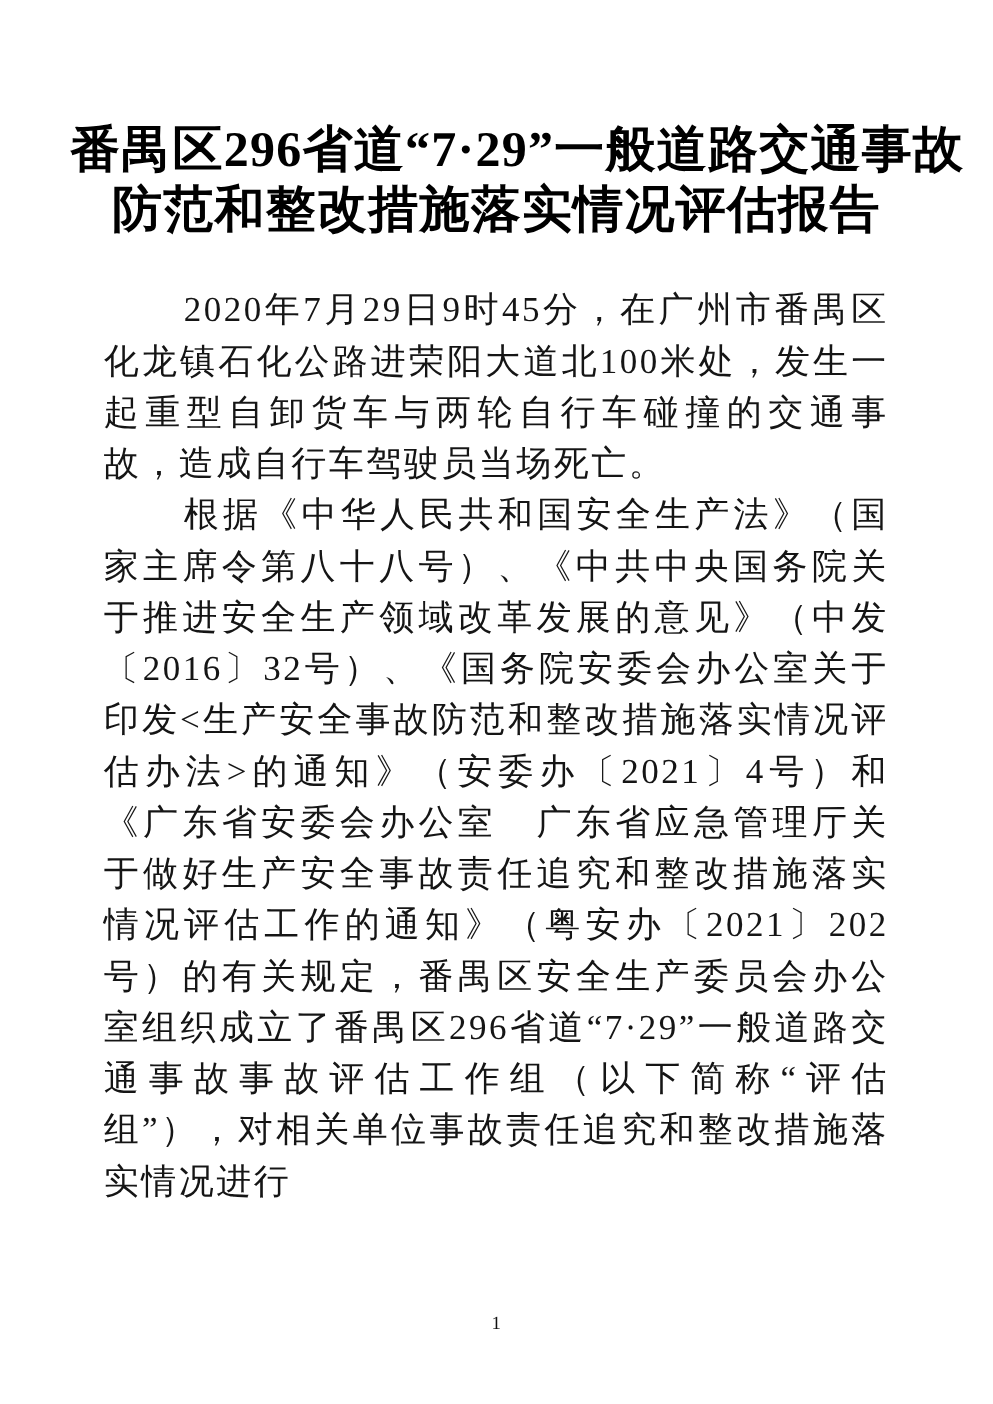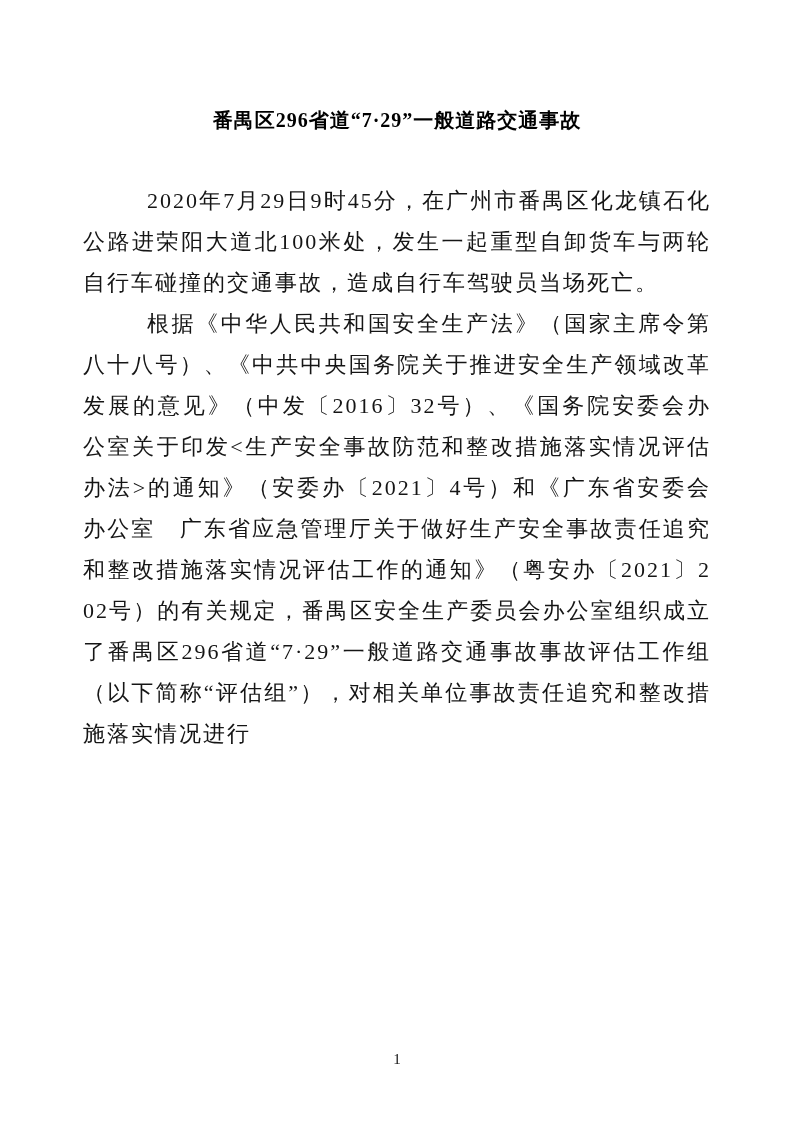--- a/index.html
+++ b/index.html
@@ -20,33 +20,33 @@
     position: relative;
     width: 794px;
     height: 1123px;
     background: #ffffff;
     overflow: hidden;
   }
   .doc-title {
     margin: 0;
     padding: 96px 56px 0 56px;
     text-align: center;
-    font-size: 20px;
+    font-size: 40px;
     font-weight: bold;
     line-height: 48px;
     letter-spacing: 1px;
     color: #000000;
   }
   .doc-title .title-line {
     display: block;
     white-space: nowrap;
   }
   .doc-body {
     margin: 36px 83px 0 83px;
-    font-size: 22px;
+    font-size: 28px;
     line-height: 41px;
     text-align: justify;
     text-justify: inter-ideograph;
     color: #151515;
   }
   .doc-body p {
     margin: 0;
     padding: 0;
     text-indent: 64px;
     letter-spacing: 2px;
@@ -63,20 +63,21 @@
     color: #111111;
   }
 </style>
 </head>
 <body>
 
 <div class="page">
 
   <h1 class="doc-title">
     <span class="title-line">番禺区296省道“7·29”一般道路交通事故</span>
+    <span class="title-line">防范和整改措施落实情况评估报告</span>
   </h1>
 
   <div class="doc-body">
     <p>2020年7月29日9时45分，在广州市番禺区化龙镇石化公路进荣阳大道北100米处，发生一起重型自卸货车与两轮自行车碰撞的交通事故，造成自行车驾驶员当场死亡。</p>
     <p>根据《中华人民共和国安全生产法》（国家主席令第八十八号）、《中共中央国务院关于推进安全生产领域改革发展的意见》（中发〔2016〕32号）、《国务院安委会办公室关于印发&lt;生产安全事故防范和整改措施落实情况评估办法&gt;的通知》（安委办〔2021〕4号）和《广东省安委会办公室　广东省应急管理厅关于做好生产安全事故责任追究和整改措施落实情况评估工作的通知》（粤安办〔2021〕202号）的有关规定，番禺区安全生产委员会办公室组织成立了番禺区296省道“7·29”一般道路交通事故事故评估工作组（以下简称“评估组”），对相关单位事故责任追究和整改措施落实情况进行</p>
   </div>
 
   <div class="page-number">1</div>
 
 </div>

